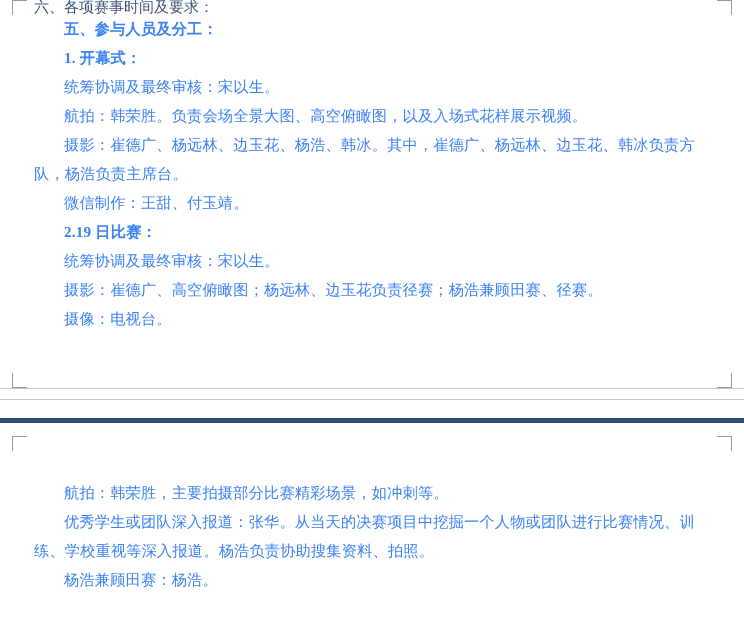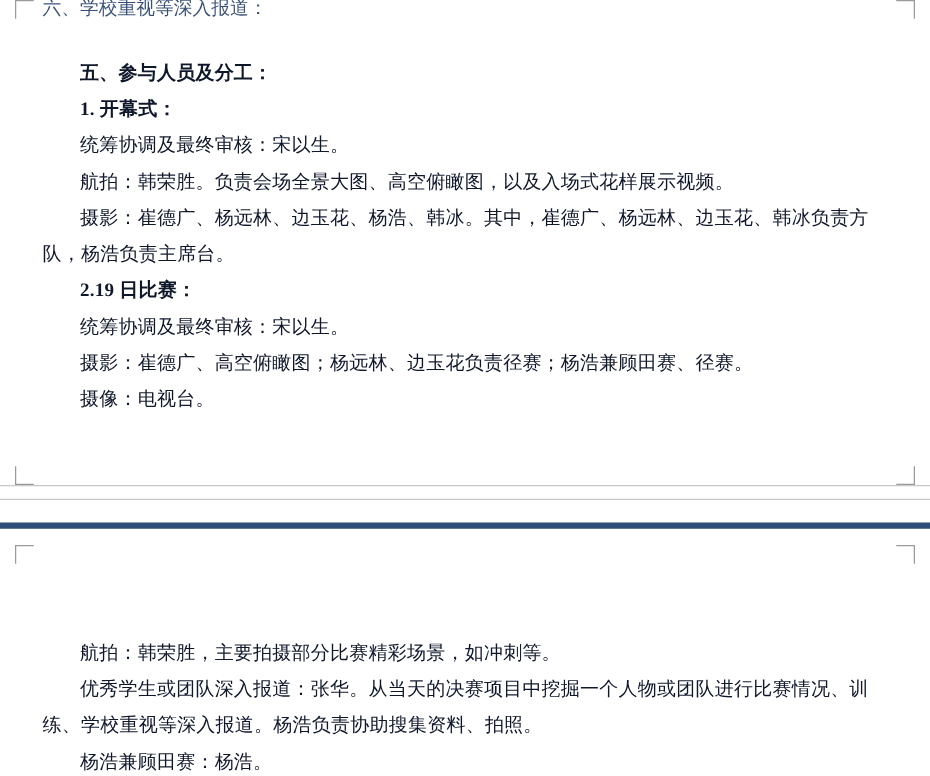--- a/index.html
+++ b/index.html
@@ -46,25 +46,24 @@
     position: absolute;
     left: 0;
     right: 0;
     height: 5px;
     background: #2e4d77;
   }
 
   
   .body-text {
     padding: 0 34px 0 34px;
-    color: #0f172a;
+    color: #3b82f6;
     font-size: 15.2px;
     line-height: 29px;
     letter-spacing: 0.2px;
-    margin-top: 30px;
   }
   .body-text p {
     margin: 0;
     padding: 0;
     white-space: pre-wrap;
   }
   .indent {
     text-indent: 30px;
   }
   .bold {
@@ -109,28 +108,29 @@
 <div class="doc">
 
   <div class="page page-one">
     <div class="p1-marks">
       <div class="crop crop-tl"></div>
       <div class="crop crop-tr"></div>
       <div class="crop crop-bl"></div>
       <div class="crop crop-br"></div>
     </div>
 
-    <div class="truncated-top">六、学校重视等深入报道：</div>
+    <div class="truncated-top">六、各项赛事时间及要求：</div>
 
     <div class="body-text">
       <p class="indent bold">五、参与人员及分工：</p>
       <p class="indent bold">1. 开幕式：</p>
       <p class="indent">统筹协调及最终审核：宋以生。</p>
       <p class="indent">航拍：韩荣胜。负责会场全景大图、高空俯瞰图，以及入场式花样展示视频。</p>
       <p class="indent">摄影：崔德广、杨远林、边玉花、杨浩、韩冰。其中，崔德广、杨远林、边玉花、韩冰负责方队，杨浩负责主席台。</p>
+      <p class="indent">微信制作：王甜、付玉靖。</p>
       <p class="indent bold">2.19 日比赛：</p>
       <p class="indent">统筹协调及最终审核：宋以生。</p>
       <p class="indent">摄影：崔德广、高空俯瞰图；杨远林、边玉花负责径赛；杨浩兼顾田赛、径赛。</p>
       <p class="indent">摄像：电视台。</p>
     </div>
   </div>
 
   <div class="page-gap"></div>
   <div style="position:relative;height:36px;background:#ffffff;">
     <div class="rule-blue" style="top: 18px; background: rgb(46, 77, 119);"></div>

